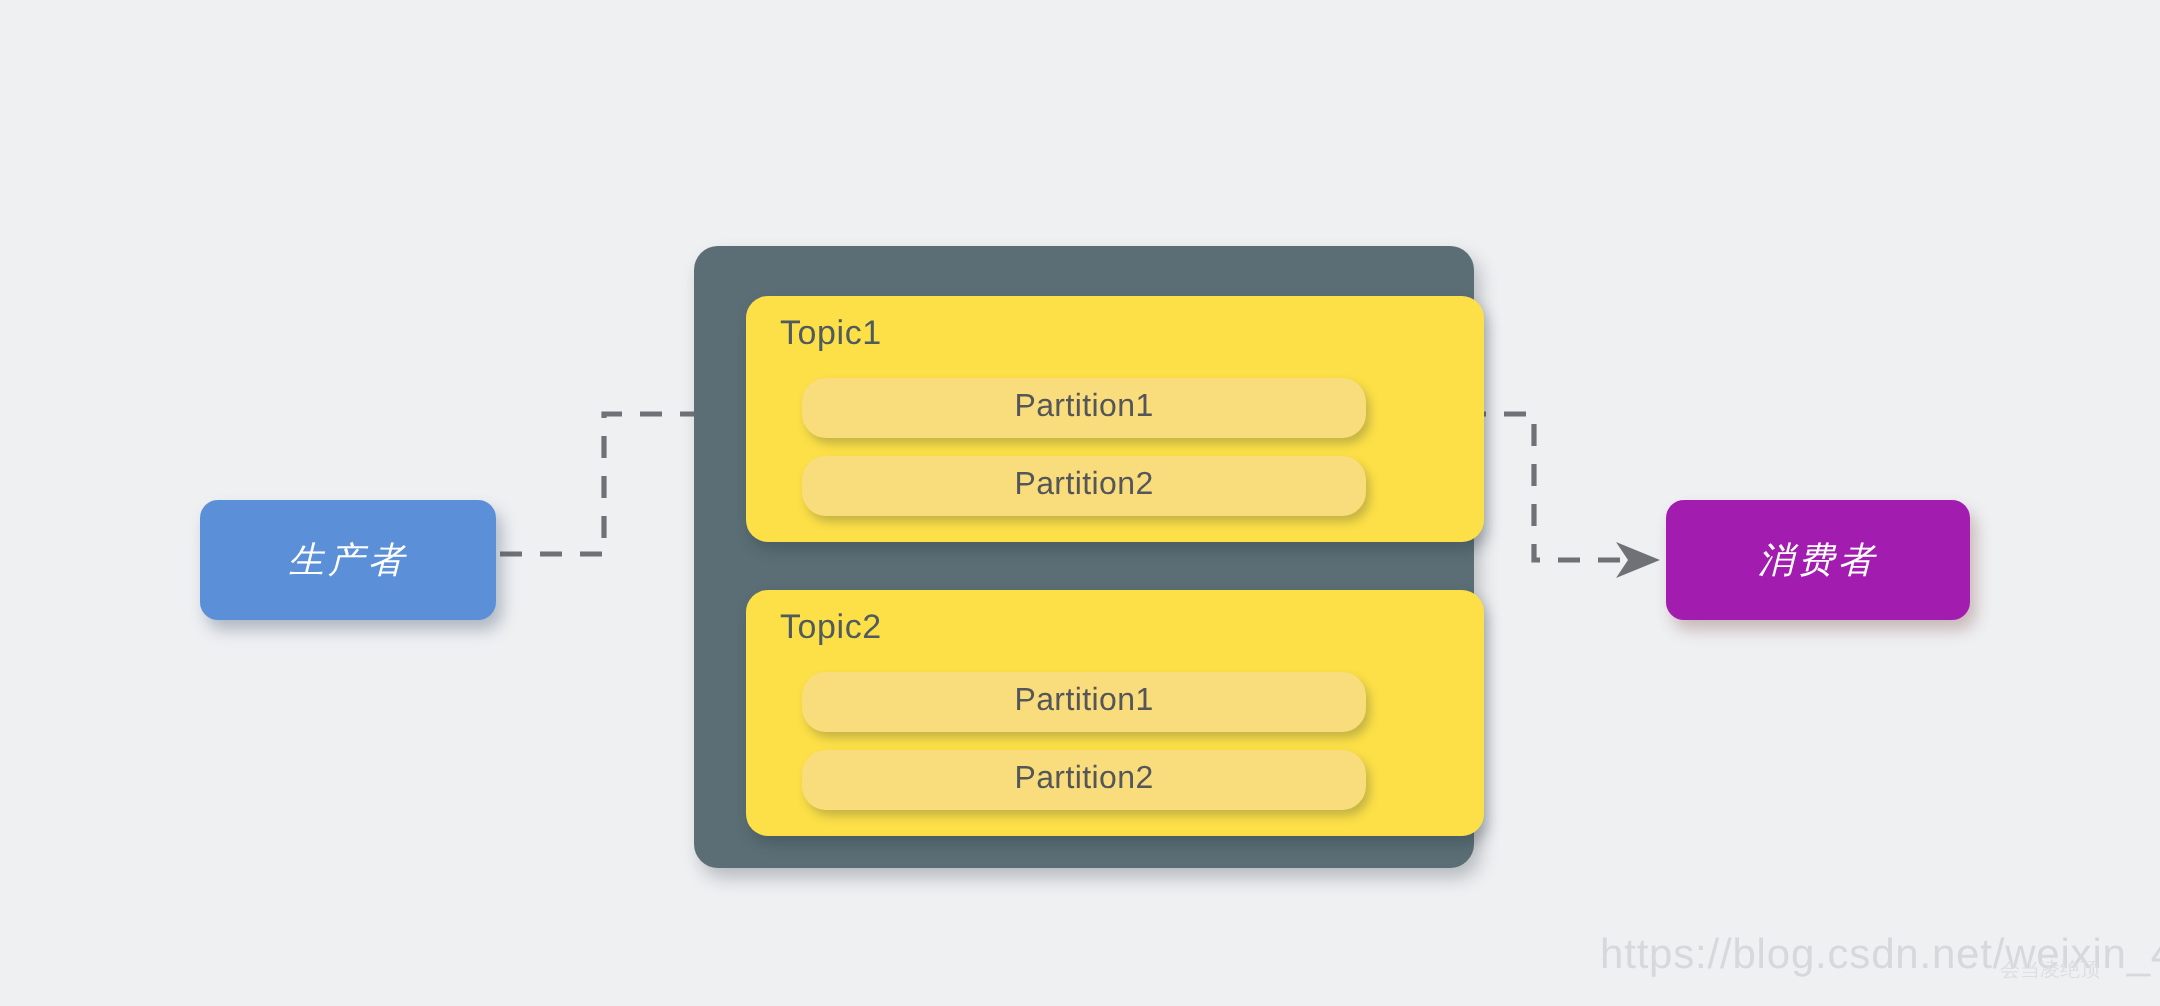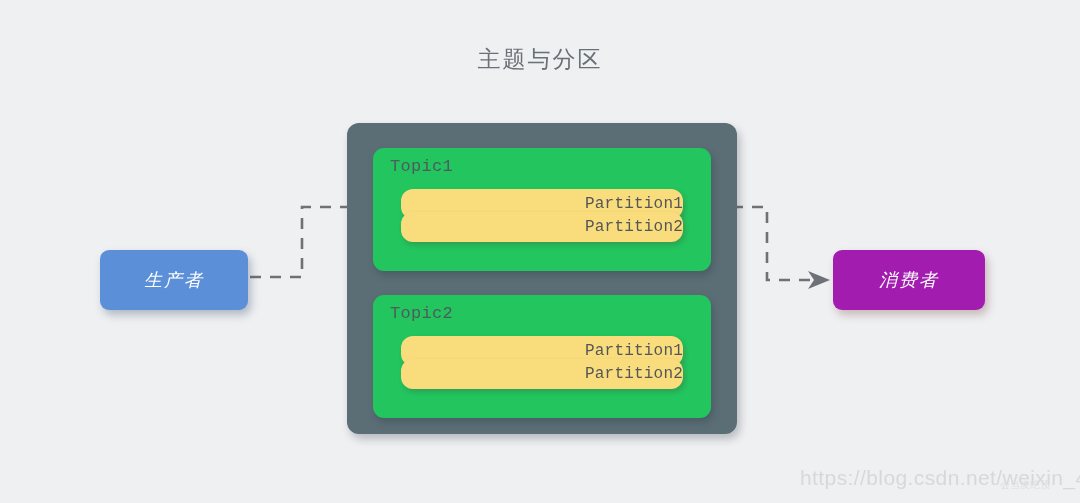--- a/index.html
+++ b/index.html
@@ -43,25 +43,24 @@
     height: 311px;
     background: #5b6e75;
     border-radius: 12px;
     box-shadow: 3px 5px 9px rgba(70,80,88,0.33);
   }
 
   
   .topic {
     position: absolute;
     left: 26px;
-    width: 338px;
-    background: #22c55e;
+    width: 369px;
+    background: #fde047;
     border-radius: 11px;
     box-shadow: 2px 4px 7px rgba(45,60,66,0.34);
-    font-family: Liberation Mono, monospace;
   }
   .topic-1 { top: 25px; height: 123px; }
   .topic-2 { top: 172px; height: 123px; }
 
   .topic-label {
     position: absolute;
     left: 17px;
     top: 9px;
     font-size: 17px;
     color: #4f5b5f;
@@ -72,24 +71,24 @@
   .partition {
     position: absolute;
     left: 28px;
     width: 282px;
     height: 30px;
     background: #f9dd7c;
     border-radius: 12px;
     box-shadow: 2px 3px 5px rgba(70,80,60,0.30);
     display: flex;
     align-items: center;
-    justify-content: flex-end;
+    justify-content: center;
   }
   .p-first  { top: 41px; }
-  .p-second { top: 64px; }
+  .p-second { top: 80px; }
 
   .partition-label {
     font-size: 16px;
     color: #54565a;
     letter-spacing: 0.2px;
   }
 
   
   .endnode {
     position: absolute;
@@ -146,21 +145,20 @@
     color: #dcdee1;
     white-space: nowrap;
     margin-left: 48px;
   }
 </style>
 </head>
 <body>
 
 <div id="canvas">
 
-  <div class="title">主题与分区</div>
 
   <svg class="connectors" viewBox="0 0 1080 503" width="1080" height="503">
 
     <path d="M 250 277 L 302 277 L 302 207 L 352 207" fill="none" stroke="#6e7276" stroke-width="2.6" stroke-dasharray="11 9" stroke-linecap="butt"></path>
 
     <path d="M 732 207 L 767 207 L 767 280 L 822 280" fill="none" stroke="#6e7276" stroke-width="2.6" stroke-dasharray="11 9" stroke-linecap="butt"></path>
 
     <path d="M 808 271 L 830 280 L 808 289 L 814 280 Z" fill="#6e7276"></path>
   </svg>
 

